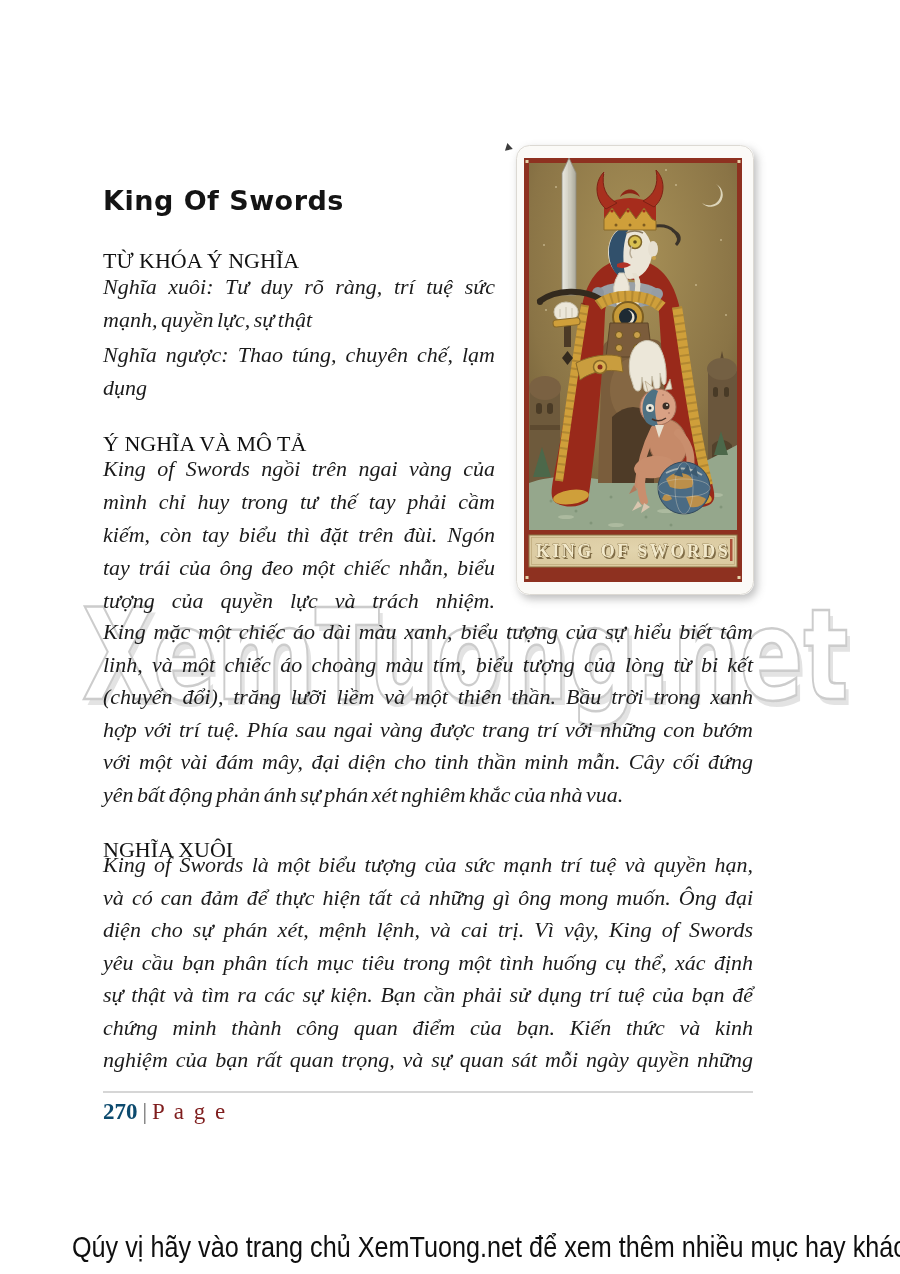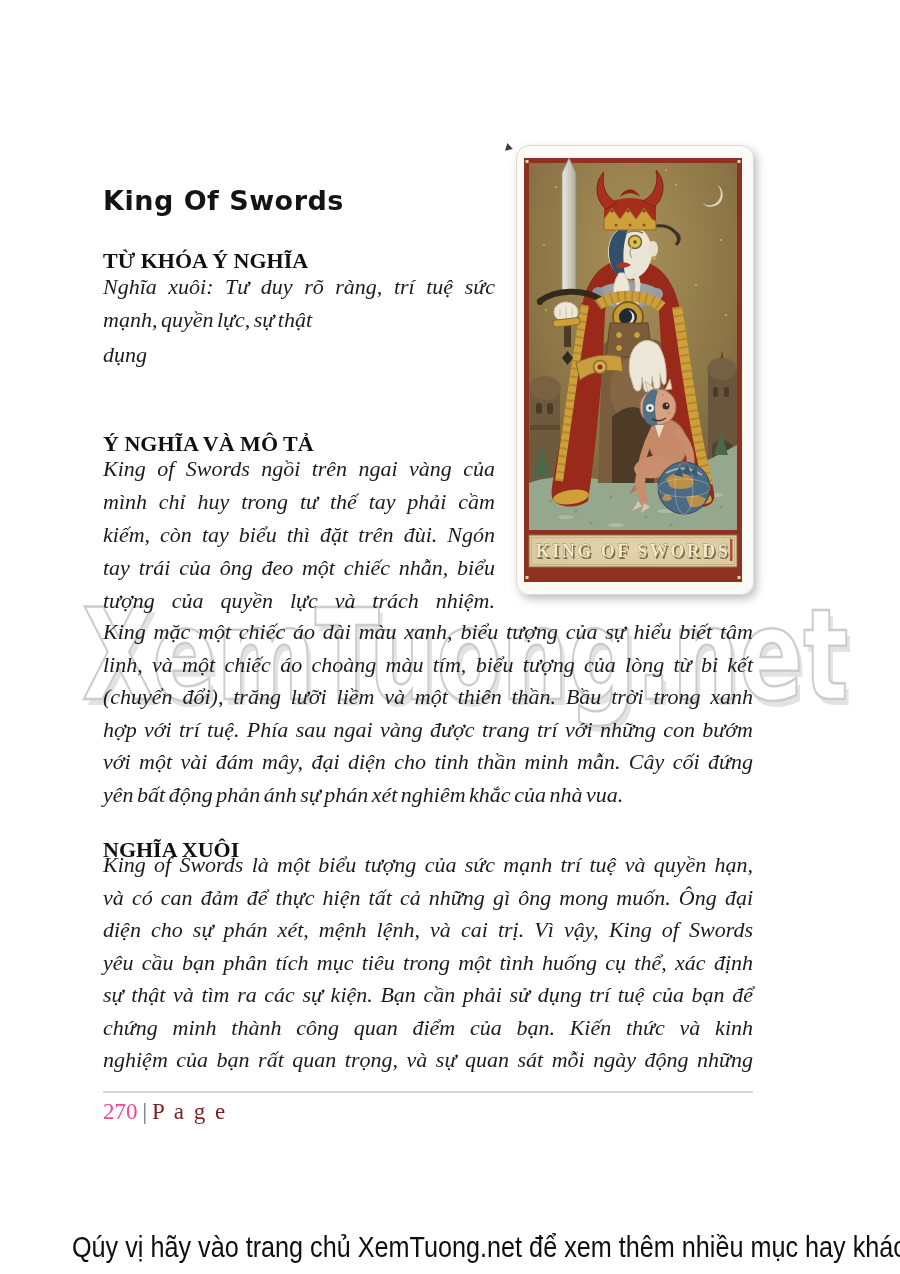--- a/index.html
+++ b/index.html
@@ -3,21 +3,21 @@
 <meta charset="utf-8">
 <style>
   html,body{margin:0;padding:0;background:#ffffff;}
   .page{position:relative;width:900px;height:1274px;background:#ffffff;overflow:hidden;
         font-family:"Liberation Serif","DejaVu Serif",serif;color:#1b1b1b;}
 
   
   .txt{position:absolute;z-index:3;}
   .title{left:103px;top:167px;font-family:"DejaVu Sans","Liberation Sans",sans-serif;
          font-weight:bold;font-size:27px;letter-spacing:.5px;color:#141414;}
-  .hding{position:absolute;left:103px;z-index:3;font-weight:bold;font-size:22px;
+  .hding{position:absolute;left:103px;z-index:3;font-weight:normal;font-size:22px;
          line-height:26px;color:#111;}
   .h-kw{top:230px;} .h-desc{top:413px;} .h-up{top:819px;}
 
   .para{position:absolute;left:103px;z-index:3;font-size:22px;line-height:33px;width:650px;}
   .para.narrow{width:392px;}
   .p-kw{top:270px;} .p-rev{top:338px;} .p-desc-col{top:452px;}
   .p-desc-full{top:616px;line-height:32.5px;}
   .p-up{top:849px;line-height:32.5px;}
 
   .tline{text-align:justify;text-align-last:justify;word-spacing:-2px;font-style:italic;}
@@ -35,21 +35,21 @@
   .card{position:absolute;left:516px;top:145px;width:238px;height:450px;z-index:1;
         border-radius:13px;box-shadow:3px 4px 8px rgba(110,110,110,.45);}
   .card svg{display:block;}
   .speck{position:absolute;left:506px;top:144px;width:0;height:0;z-index:1;
          border-left:7px solid #3c3c3c;border-top:4px solid transparent;
          border-bottom:4px solid transparent;transform:rotate(18deg);}
 
   
   .rule{position:absolute;left:103px;top:1091px;width:650px;height:2px;background:#d6d6d6;z-index:3;}
   .pagenum{position:absolute;left:103px;top:1098px;z-index:3;font-size:23px;line-height:28px;}
-  .pagenum .num{font-weight:normal;color:#ec4899;margin-top:15px;}
+  .pagenum .num{font-weight:bold;color:#0c4a6e;margin-top:15px;}
   .pagenum .sep{color:#6a6a6a;padding:0 5px;}
   .pagenum .word{color:#7f1d1d;letter-spacing:2px;}
   .banner{position:absolute;left:0;top:1231px;width:900px;z-index:3;text-align:center;
           font-family:"Liberation Sans","DejaVu Sans",sans-serif;font-size:30px;line-height:32px;
           color:#0f0f0f;transform:scaleX(.84);transform-origin:center top;white-space:nowrap;}
 </style>
 </head>
 <body>
 
 <div class="page">
@@ -294,20 +294,21 @@
   <div class="watermark">XemTuong.net</div>
 
   <h1 class="txt title">King Of Swords</h1>
 
   <h2 class="hding h-kw">TỪ KHÓA Ý NGHĨA</h2>
   <div class="para narrow p-kw">
       <div class="tline">Nghĩa xuôi: Tư duy rõ ràng, trí tuệ sức</div>
       <div class="tline tl-left">mạnh, quyền lực, sự thật</div>
     </div>
   <div class="para narrow p-rev">
+      <div class="tline">Nghĩa ngược: Thao túng, chuyên chế, lạm</div>
       <div class="tline tl-left">dụng</div>
     </div>
 
   <h2 class="hding h-desc">Ý NGHĨA VÀ MÔ TẢ</h2>
   <div class="para narrow p-desc-col">
       <div class="tline">King of Swords ngồi trên ngai vàng của</div>
       <div class="tline">mình chỉ huy trong tư thế tay phải cầm</div>
       <div class="tline">kiếm, còn tay biểu thì đặt trên đùi. Ngón</div>
       <div class="tline">tay trái của ông đeo một chiếc nhẫn, biểu</div>
       <div class="tline">tượng của quyền lực và trách nhiệm.</div>
@@ -322,21 +323,21 @@
     </div>
 
   <h2 class="hding h-up">NGHĨA XUÔI</h2>
   <div class="para p-up">
       <div class="tline">King of Swords là một biểu tượng của sức mạnh trí tuệ và quyền hạn,</div>
       <div class="tline">và có can đảm để thực hiện tất cả những gì ông mong muốn. Ông đại</div>
       <div class="tline">diện cho sự phán xét, mệnh lệnh, và cai trị. Vì vậy, King of Swords</div>
       <div class="tline">yêu cầu bạn phân tích mục tiêu trong một tình huống cụ thể, xác định</div>
       <div class="tline">sự thật và tìm ra các sự kiện. Bạn cần phải sử dụng trí tuệ của bạn để</div>
       <div class="tline">chứng minh thành công quan điểm của bạn. Kiến thức và kinh</div>
-      <div class="tline">nghiệm của bạn rất quan trọng, và sự quan sát mỗi ngày động những</div>
+      <div class="tline">nghiệm của bạn rất quan trọng, và sự quan sát mỗi ngày quyền những</div>
     </div>
 
   <div class="rule"></div>
   <div class="pagenum">
     <span class="num">270</span><span class="sep">|</span><span class="word">P a g e</span>
   </div>
   <div class="banner">Qúy vị hãy vào trang chủ XemTuong.net để xem thêm nhiều mục hay khác</div>
 
 </div>
 

